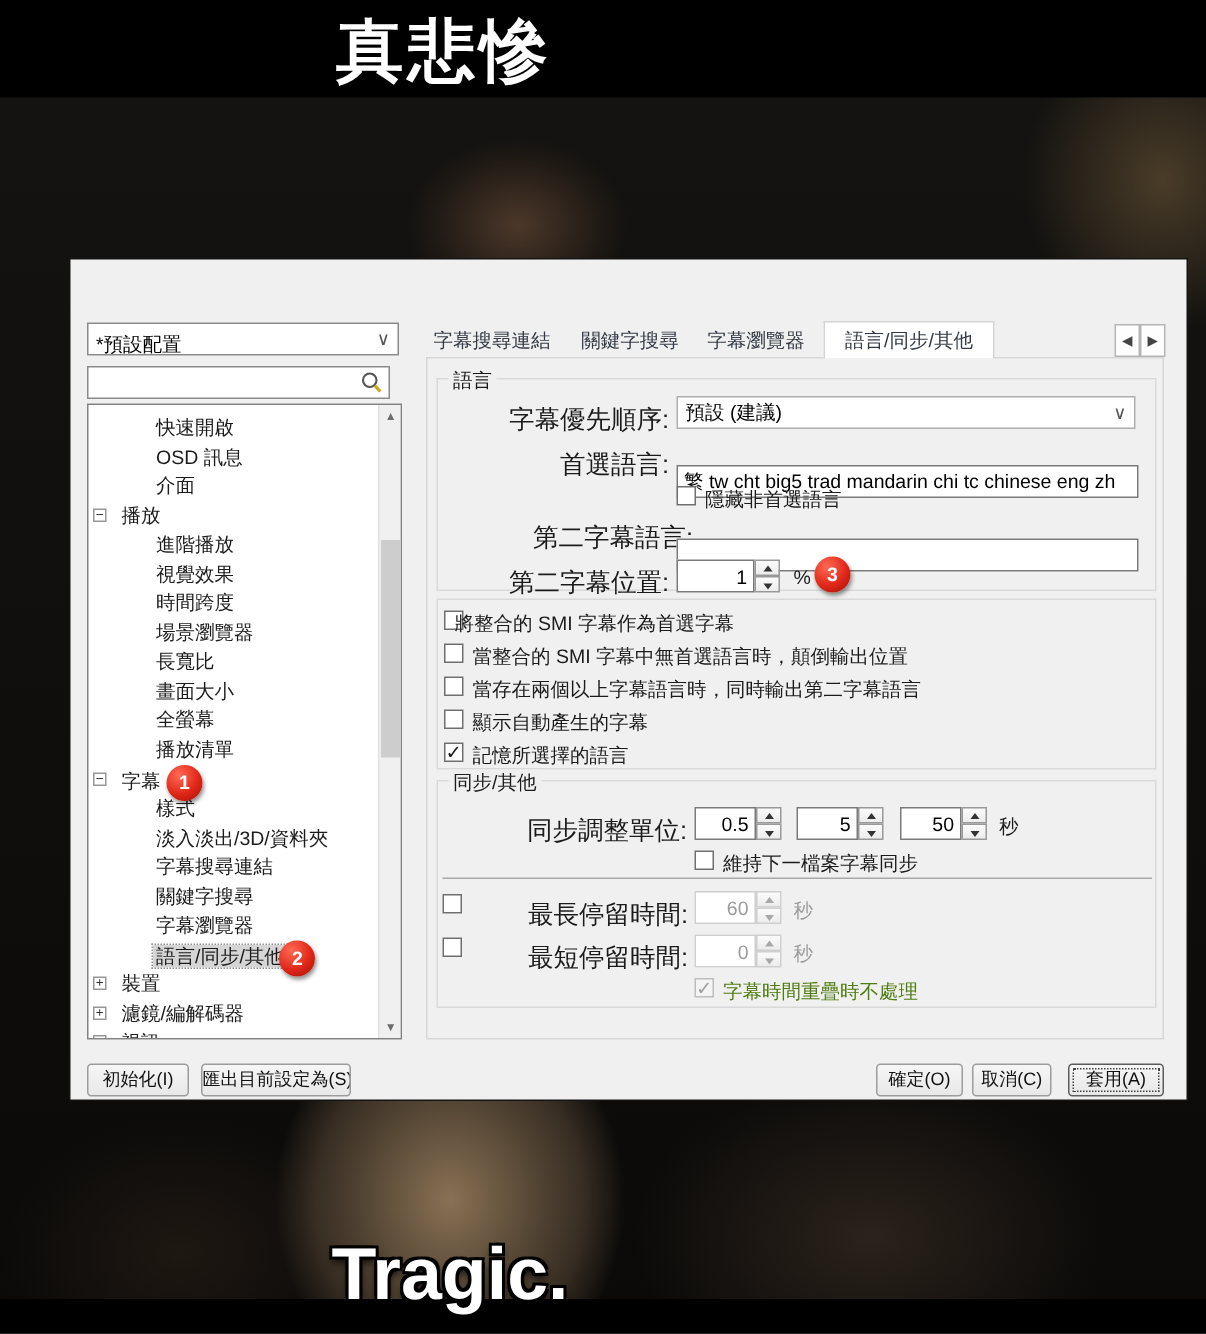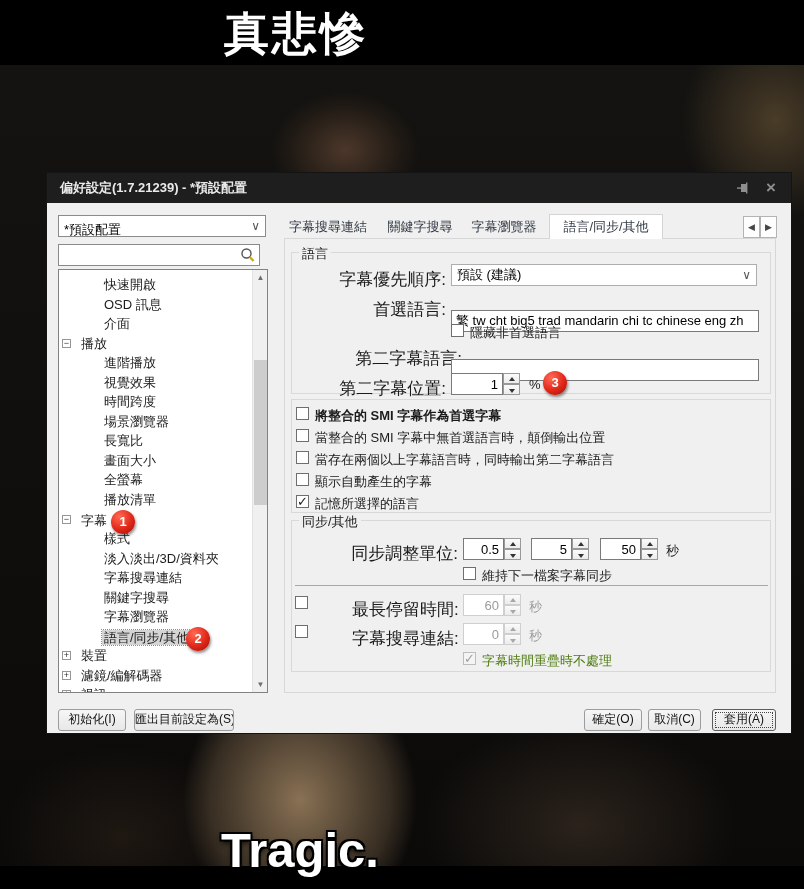--- a/index.html
+++ b/index.html
@@ -97,31 +97,20 @@
 <body>
 
 <div class="stage">
   <div class="bar-top"></div>
   <div class="video-bg"></div>
   <div class="bar-bottom"></div>
   <div class="sub-top">真悲慘</div>
   <div class="sub-bottom">Tragic.</div>
 
   <div class="dialog">
-    <div class="titlebar">
-      <span>偏好設定(1.7.21239) - *預設配置</span>
-      <span class="tb-ico pin">
-        <svg width="12" height="12" viewBox="0 0 12 12">
-            <rect x="4" y="2" width="5" height="8" fill="#8f8f8f"></rect>
-            <rect x="0" y="5.4" width="5" height="1.4" fill="#8f8f8f"></rect>
-            <rect x="9" y="0.5" width="1.4" height="11" fill="#8f8f8f"></rect>
-          </svg>
-      </span>
-      <span class="tb-ico close">×</span>
-    </div>
 
     <div class="combo">
       <span>*預設配置</span>
       <span class="arr">∨</span>
     </div>
     <div class="searchbox">
       <input value="" style="">
       <svg width="17" height="17" viewBox="0 0 17 17">
           <circle cx="7.5" cy="6.5" r="4.5" fill="none" stroke="#555" stroke-width="1.4"></circle>
           <line x1="10.8" y1="10" x2="14.5" y2="14" stroke="#c9a718" stroke-width="2.2"></line>
@@ -190,21 +179,21 @@
               <span class="sb up"></span>
               <span class="sb dn"></span>
             </span>
         </span>
         <span class="unit" style="left:237px;top:124px;">%</span>
         <span class="badge abs" style="left:251px;top:118px;">3</span>
       </div>
 
       <div class="group" style="left:6px;top:160px;width:480px;height:114px;">
         <span class="cb" style="left:4px;top:7px;"></span>
-        <span class="cblabel" style="left:23px;top:7px;font-weight:bold;">將整合的 SMI 字幕作為首選字幕</span>
+        <span class="cblabel" style="left:11px;top:7px;">將整合的 SMI 字幕作為首選字幕</span>
         <span class="cb" style="left:4px;top:29px;"></span>
         <span class="cblabel" style="left:23px;top:29px;">當整合的 SMI 字幕中無首選語言時，顛倒輸出位置</span>
         <span class="cb" style="left:4px;top:51px;"></span>
         <span class="cblabel" style="left:23px;top:51px;">當存在兩個以上字幕語言時，同時輸出第二字幕語言</span>
         <span class="cb" style="left:4px;top:73px;"></span>
         <span class="cblabel" style="left:23px;top:73px;">顯示自動產生的字幕</span>
         <span class="cb checked" style="left:4px;top:95px;"></span>
         <span class="cblabel" style="left:23px;top:95px;">記憶所選擇的語言</span>
       </div>
 
@@ -242,21 +231,21 @@
         <span class="spin disab" style="left:171px;top:73px;width:58px;">
           <input style="width: 41px;" disabled="" value="60">
           <span class="btns" style="left:41px;">
               <span class="sb up"></span>
               <span class="sb dn"></span>
             </span>
         </span>
         <span class="unit disab" style="left:237px;top:77px;">秒</span>
 
         <span class="cb" style="left:3px;top:104px;"></span>
-        <span class="flabel" style="left:60px;top:106px;width:104px;">字幕搜尋連結:</span>
+        <span class="flabel" style="left:60px;top:106px;width:104px;">最短停留時間:</span>
         <span class="spin disab" style="left:171px;top:102px;width:58px;">
           <input style="width: 41px;" disabled="" value="0">
           <span class="btns" style="left:41px;">
               <span class="sb up"></span>
               <span class="sb dn"></span>
             </span>
         </span>
         <span class="unit disab" style="left:237px;top:106px;">秒</span>
 
         <span class="cb checked disab" style="left:171px;top:131px;"></span>

